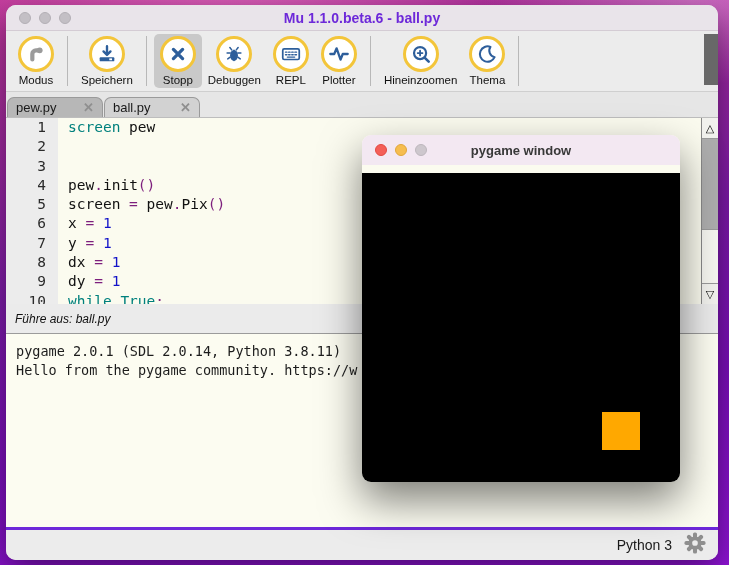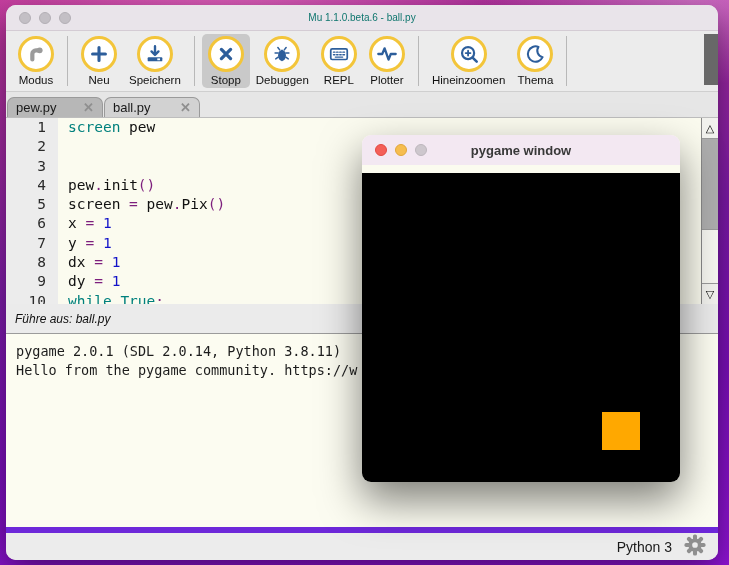--- a/index.html
+++ b/index.html
@@ -12,21 +12,21 @@
       linear-gradient(172deg,#c2399b 0%,#a52b9f 18%,#7f1bab 45%,#7d10bc 70%,#9114d8 100%);
   }
   
   .mu-window{
     position:absolute;left:6px;top:5px;width:712px;height:555px;
     border-radius:10px;overflow:hidden;display:flex;flex-direction:column;
     background:#ececec;box-shadow:0 12px 34px rgba(0,0,0,.45);
   }
   .titlebar{height:25px;flex:0 0 25px;background:#e9e4ea;position:relative;
     display:flex;align-items:center;justify-content:center;border-bottom:1px solid #d4ccd4;}
-  .titlebar .title{font-size:10px;font-weight:normal;color:#0f766e;}
+  .titlebar .title{font-size:14px;font-weight:bold;color:#6d28d9;}
   .lights{position:absolute;left:13px;top:0;height:100%;display:flex;align-items:center;gap:8px;}
   .light{width:12px;height:12px;border-radius:50%;background:#c3bfc5;border:1px solid #b3afb5;box-sizing:border-box;}
   .light.red{background:#f45f58;border-color:#e14942;}
   .light.yellow{background:#f6bd4f;border-color:#e0a63a;}
   .light.gray{background:#cdc7cd;border-color:#bcb6bc;}
   
   .toolbar{height:60px;flex:0 0 60px;background:#ececec;display:flex;align-items:center;
     padding-left:6px;border-bottom:1px solid #cfcfcf;position:relative;}
   .tb-btn{display:flex;flex-direction:column;align-items:center;justify-content:center;
     padding:2px 6px;border-radius:5px;cursor:default;}
@@ -70,21 +70,21 @@
     border-bottom:1px solid #9a9a9a;}
   
   .runbar{height:30px;flex:0 0 30px;background:#ebebeb;display:flex;align-items:center;
     padding-left:9px;border-bottom:1px solid #9b9b9b;box-sizing:border-box;}
   .runbar span{font-size:12px;color:#101010;font-style:italic;}
   
   .console{flex:1;background:#fcfcf1;padding:8px 10px;overflow:hidden;}
   .console .con-line{font-family:"DejaVu Sans Mono",monospace;font-size:13.5px;
     line-height:19px;color:#1c1c1c;white-space:pre;}
   
-  .statusbar{height:33px;flex:0 0 33px;background:#ececec;border-top:6px solid #6d28d9;
+  .statusbar{height:33px;flex:0 0 33px;background:#ececec;border-top:3px solid #6d28d9;
     display:flex;align-items:center;justify-content:flex-end;padding-right:12px;gap:12px;box-sizing:border-box;}
   .status-mode{font-size:14px;color:#1a1a1a;}
   
   .pygame-window{position:absolute;left:362px;top:135px;width:318px;height:347px;
     border-radius:9px;overflow:hidden;box-shadow:0 18px 42px rgba(0,0,0,.5);z-index:5;
     display:flex;flex-direction:column;gap:8px;}
   .pg-titlebar{height:30px;flex:0 0 30px;background:#f3e8f2;position:relative;
     display:flex;align-items:center;justify-content:center;}
   .pg-titlebar .title{font-size:13px;font-weight:bold;color:#383838;}
   .pg-content{flex:1;background:#000;position:relative;}
@@ -110,28 +110,20 @@
   <div class="tb-btn">
         <div class="tb-circle">
           <svg width="22" height="22" viewBox="0 0 24 24">
             <path d="M8 18v-6a4 4 0 0 1 4-4h3" fill="none" stroke="#9b9b9b" stroke-width="4.6" stroke-linecap="round"></path>
             <circle cx="16" cy="8" r="3.2" fill="#9b9b9b"></circle>
           </svg>
         </div>
         <div class="tb-label">Modus</div>
       </div>
       <div class="tb-sep"></div>
-      <div class="tb-btn">
-        <div class="tb-circle">
-          <svg width="22" height="22" viewBox="0 0 24 24">
-            <path d="M12 5v14M5 12h14" stroke="#2d5e9b" stroke-width="3.4" stroke-linecap="round" fill="none"></path>
-          </svg>
-        </div>
-        <div class="tb-label">Neu</div>
-      </div>
       <div class="tb-btn">
         <div class="tb-circle">
           <svg width="22" height="22" viewBox="0 0 24 24">
             <path d="M12 3.6v9M8.2 9.2 12 13.1l3.8-3.9" stroke="#2d5e9b" stroke-width="2.6" fill="none" stroke-linecap="round" stroke-linejoin="round"></path>
             <rect x="4" y="15.5" width="16" height="4.5" rx="1" fill="#2d5e9b"></rect>
             <rect x="14.5" y="16.8" width="3" height="2" fill="#fff"></rect>
           </svg>
         </div>
         <div class="tb-label">Speichern</div>
       </div>

